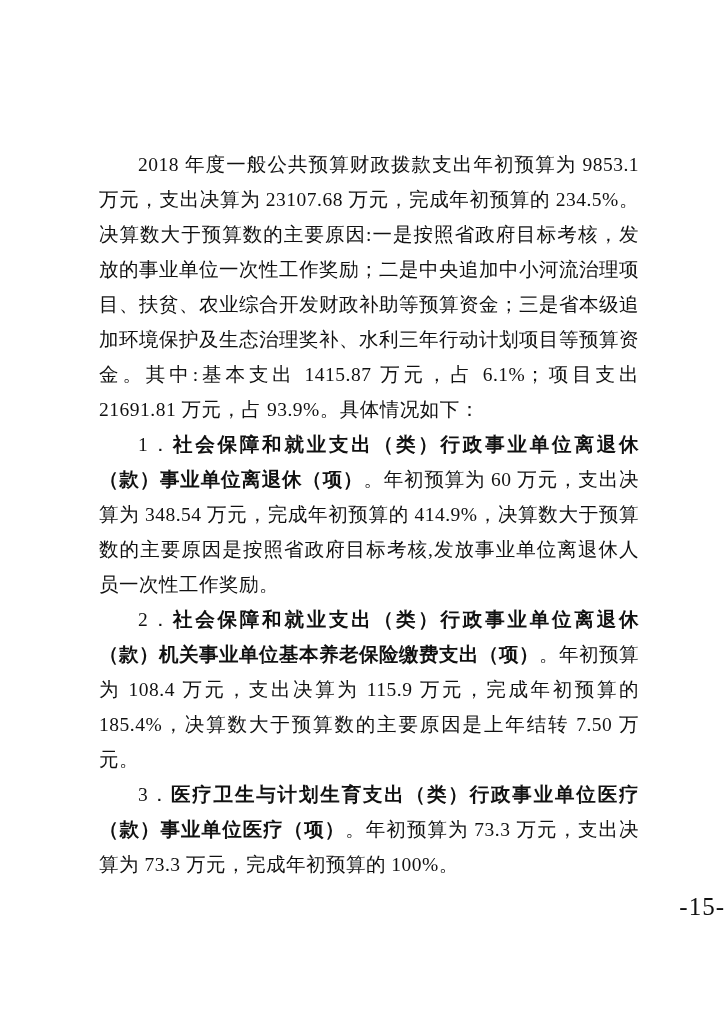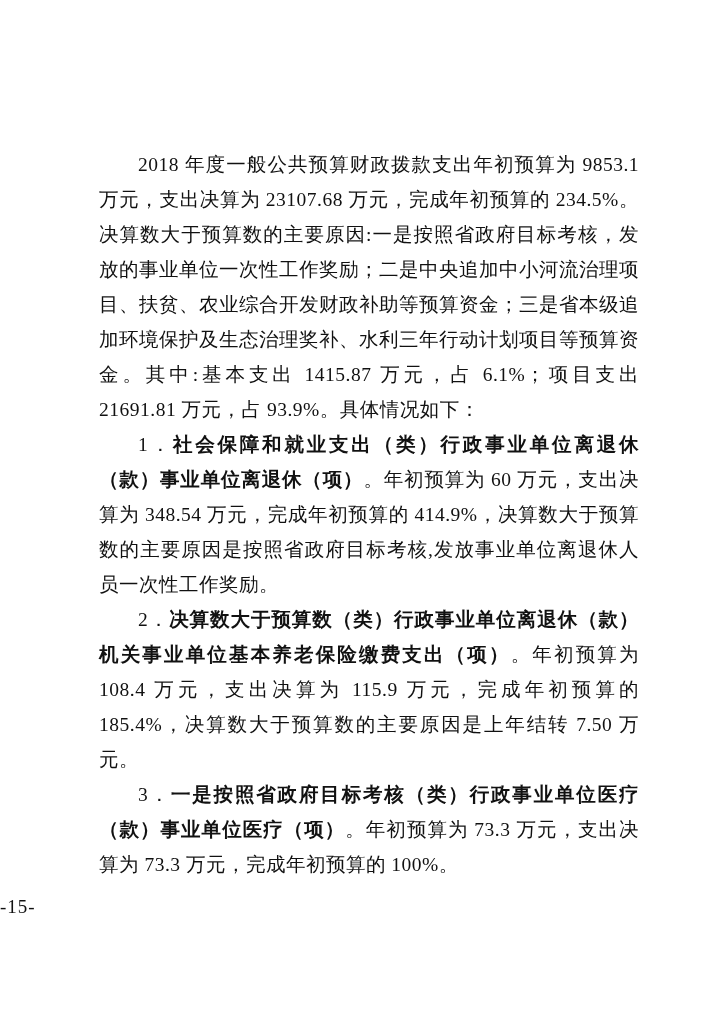--- a/index.html
+++ b/index.html
@@ -38,40 +38,40 @@
     font-weight: 700;
   }
   .para .text-run {
     font-weight: 400;
   }
   .page-number {
     position: absolute;
     left: 0;
     right: 0;
     top: 893px;
-    text-align: left;
-    font-size: 19px;
+    text-align: right;
+    font-size: 25px;
     line-height: 28px;
     letter-spacing: 1px;
     color: #111111;
   }
 </style>
 </head>
 <body>
 
 <div class="page">
 
   <div class="content">
 
     <p class="para"><span class="num-prefix"></span><span class="bold-run"></span><span class="text-run">2018 年度一般公共预算财政拨款支出年初预算为 9853.1 万元，支出决算为 23107.68 万元，完成年初预算的 234.5%。决算数大于预算数的主要原因:一是按照省政府目标考核，发放的事业单位一次性工作奖励；二是中央追加中小河流治理项目、扶贫、农业综合开发财政补助等预算资金；三是省本级追加环境保护及生态治理奖补、水利三年行动计划项目等预算资金。其中:基本支出 1415.87 万元，占 6.1%；项目支出 21691.81 万元，占 93.9%。具体情况如下：</span></p>
 
     <p class="para"><span class="num-prefix">1．</span><span class="bold-run">社会保障和就业支出（类）行政事业单位离退休（款）事业单位离退休（项）</span><span class="text-run">。年初预算为 60 万元，支出决算为 348.54 万元，完成年初预算的 414.9%，决算数大于预算数的主要原因是按照省政府目标考核,发放事业单位离退休人员一次性工作奖励。</span></p>
 
-    <p class="para"><span class="num-prefix">2．</span><span class="bold-run">决算数大于预算数（类）行政事业单位离退休（款）机关事业单位基本养老保险缴费支出（项）</span><span class="text-run">。年初预算为 108.4 万元，支出决算为 115.9 万元，完成年初预算的 185.4%，决算数大于预算数的主要原因是上年结转 7.50 万元。</span></p>
+    <p class="para"><span class="num-prefix">2．</span><span class="bold-run">社会保障和就业支出（类）行政事业单位离退休（款）机关事业单位基本养老保险缴费支出（项）</span><span class="text-run">。年初预算为 108.4 万元，支出决算为 115.9 万元，完成年初预算的 185.4%，决算数大于预算数的主要原因是上年结转 7.50 万元。</span></p>
 
-    <p class="para"><span class="num-prefix">3．</span><span class="bold-run">一是按照省政府目标考核（类）行政事业单位医疗（款）事业单位医疗（项）</span><span class="text-run">。年初预算为 73.3 万元，支出决算为 73.3 万元，完成年初预算的 100%。</span></p>
+    <p class="para"><span class="num-prefix">3．</span><span class="bold-run">医疗卫生与计划生育支出（类）行政事业单位医疗（款）事业单位医疗（项）</span><span class="text-run">。年初预算为 73.3 万元，支出决算为 73.3 万元，完成年初预算的 100%。</span></p>
 
 
   </div>
 
   <div class="page-number">-15-</div>
 
 </div>
 
 </body></html>

